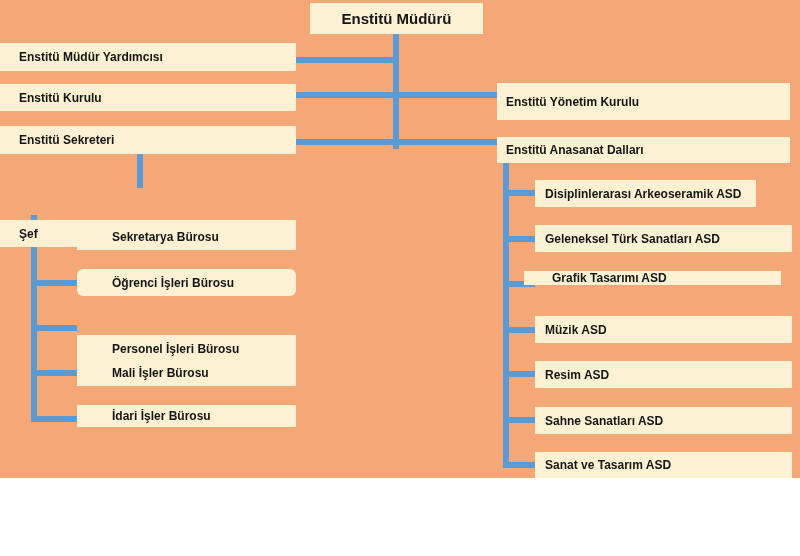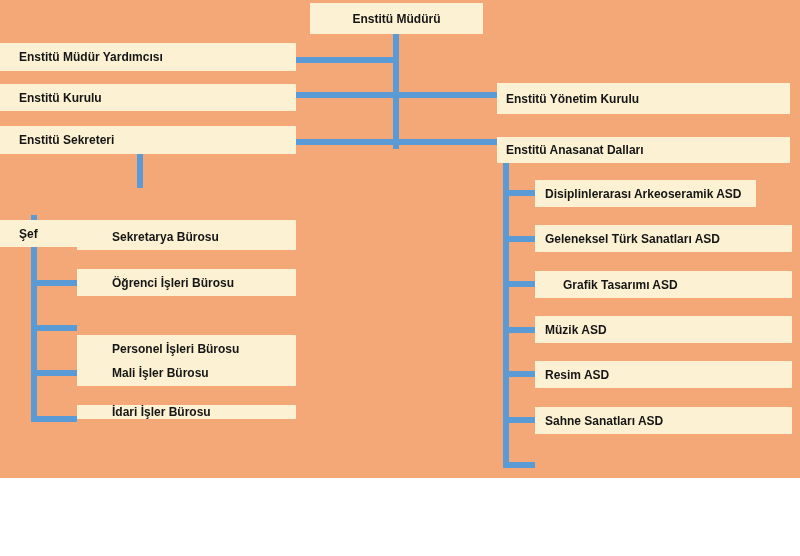--- a/index.html
+++ b/index.html
@@ -30,21 +30,21 @@
     background: var(--node-fill);
     color: var(--node-text);
     font-weight: bold;
     font-size: 12px;
     display: flex;
     align-items: center;
     white-space: nowrap;
     overflow: hidden;
   }
   .node.root {
-    font-size: 12px;
+    font-size: 15px;
     justify-content: center;
     padding: 4px;
   }
   .pad-l  { padding-left: 19px; }
   .pad-ls { padding-left: 35px; }
   .pad-r  { padding-left: 9px;  }
   .pad-rs { padding-left: 10px; }
   .conn {
     position: absolute;
     background: var(--connector);
@@ -80,28 +80,29 @@
   <div class="conn" style="left:503px; top:462px; width:32px;  height:6px;"></div>
 
   <div class="node root" style="left:310px; top:3px; width:173px; height:31px;">Enstitü Müdürü</div>
 
   <div class="node pad-l" style="left:0; top:43px; width:296px; height:28px;">Enstitü Müdür Yardımcısı</div>
   <div class="node pad-l" style="left:0; top:84px; width:296px; height:27px;">Enstitü Kurulu</div>
   <div class="node pad-l" style="left:0; top:126px; width:296px; height:28px;">Enstitü Sekreteri</div>
 
   <div class="node pad-l" style="left:0; top:188px; width:296px; height:27px;margin-top:32px;">Şef</div>
   <div class="node pad-ls" style="left:77px; top:223px; width:219px; height:27px;">Sekretarya Bürosu</div>
-  <div class="node pad-ls" style="left:77px; top:269px; width:219px; height:27px;">Öğrenci İşleri Bürosu</div>
+  <div class="node pad-ls" style="left:77px; top:269px; width:219px; height:27px;border-radius:6px;">Öğrenci İşleri Bürosu</div>
   <div class="node pad-ls" style="left:77px; top:314px; width:219px; height:27px;margin-top:21px;">Personel İşleri Bürosu</div>
   <div class="node pad-ls" style="left:77px; top:359px; width:219px; height:27px;">Mali İşler Bürosu</div>
-  <div class="node pad-ls" style="left:77px; top:405px; width:219px; height:14px;">İdari İşler Bürosu</div>
+  <div class="node pad-ls" style="left:77px; top:405px; width:219px; height:22px;">İdari İşler Bürosu</div>
 
-  <div class="node pad-r" style="left:497px; top:83px; width:293px; height:31px;">Enstitü Yönetim Kurulu</div>
+  <div class="node pad-r" style="left:497px; top:83px; width:293px; height:37px;">Enstitü Yönetim Kurulu</div>
   <div class="node pad-r" style="left:497px; top:137px; width:293px; height:26px;">Enstitü Anasanat Dalları</div>
 
   <div class="node pad-rs" style="left:535px; top:180px; width:221px; height:27px;">Disiplinlerarası Arkeoseramik ASD</div>
   <div class="node pad-rs" style="left:535px; top:225px; width:257px; height:27px;">Geleneksel Türk Sanatları ASD</div>
-  <div class="node pad-rs" style="left:535px; top:271px; width:257px; height:27px;padding-left:28px;">Grafik Tasarımı ASD</div>
+  <div class="node pad-rs" style="left:524px; top:271px; width:257px; height:14px;padding-left:28px;">Grafik Tasarımı ASD</div>
   <div class="node pad-rs" style="left:535px; top:316px; width:257px; height:27px;">Müzik ASD</div>
   <div class="node pad-rs" style="left:535px; top:361px; width:257px; height:27px;">Resim ASD</div>
   <div class="node pad-rs" style="left:535px; top:407px; width:257px; height:27px;text-align:center;">Sahne Sanatları ASD</div>
+  <div class="node pad-rs" style="left:535px; top:452px; width:257px; height:26px;">Sanat ve Tasarım ASD</div>
 
 </div>
 
 </body></html>

